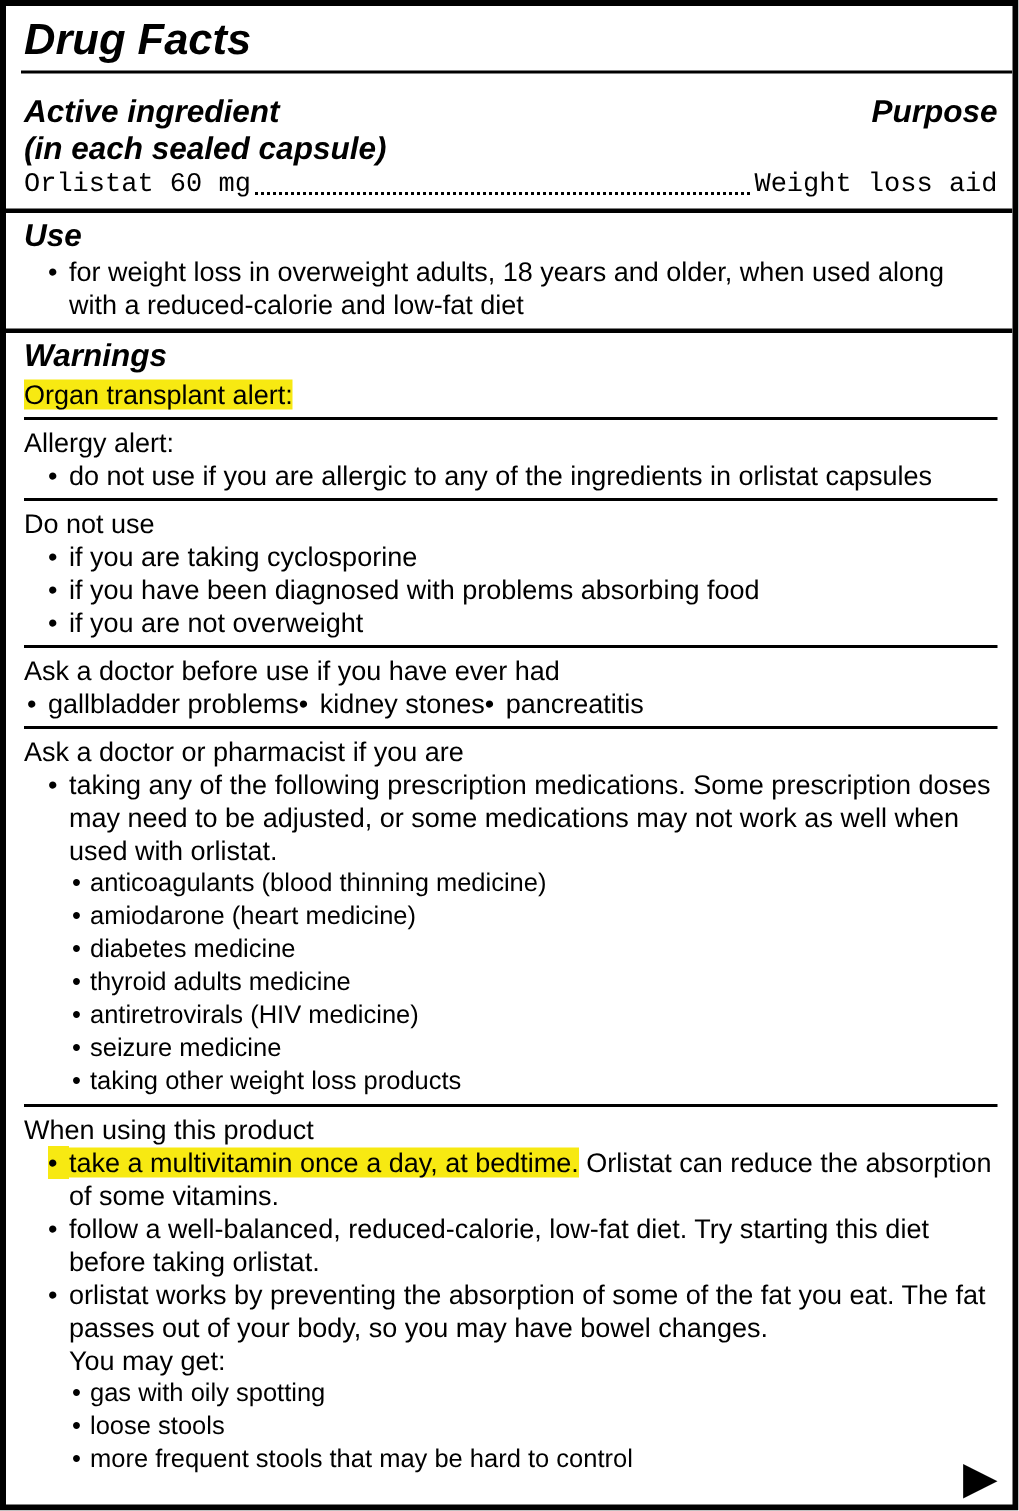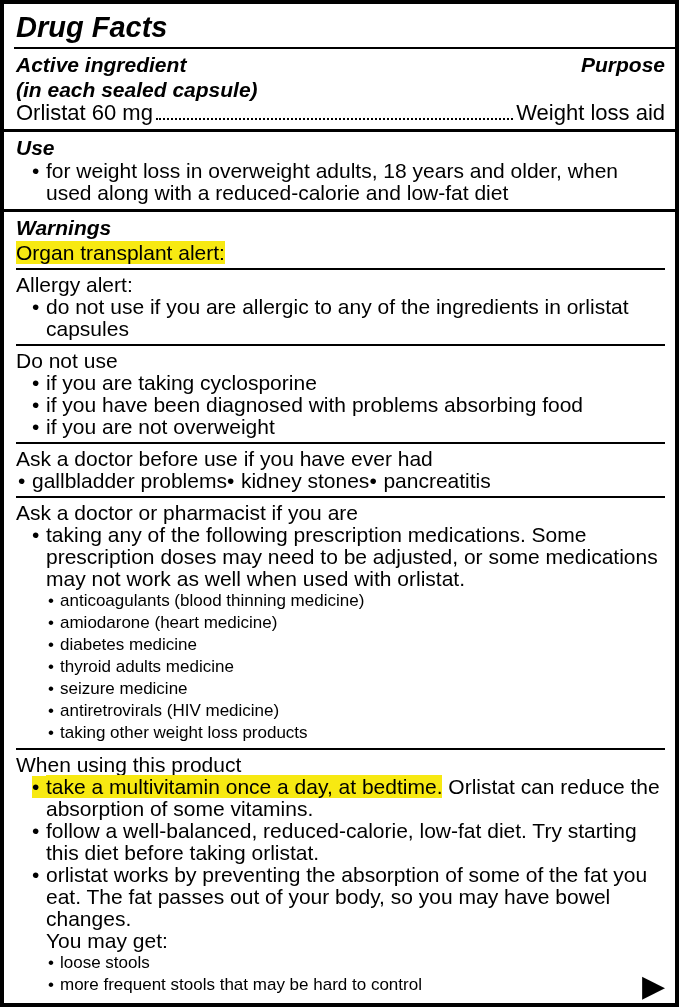--- a/index.html
+++ b/index.html
@@ -27,25 +27,25 @@
   .title-rule { border-top:2px solid var(--ink); margin:0 0 0 10px; }
   h2 {
     font-size:21px; line-height:25px;
     font-style:italic; font-weight:bold;
   }
   
   .sec { padding:3px 10px 5px 12px; }
   .sec-divider { border-top:3px solid var(--ink); }
   .sub-divider { border-top:2px solid var(--ink); margin:2px 0; }
   
-  .txt, .b, .b2, .indent { font-size:21px; line-height:22px; }
+  .txt, .b, .b2, .indent { font-size:18px; line-height:22px; }
   .bold { font-weight:normal; }
   .hl { background:var(--highlight); }
-  .row { display:flex; justify-content:space-between; align-items:flex-start; }
-  .lead-row { display:flex; align-items:flex-end; font-size:22px; line-height:22px; }
+  .row { display:flex; justify-content:space-between; align-items:flex-start;margin-top:10px; }
+  .lead-row { display:flex; align-items:flex-end; font-size:18px; line-height:22px;font-family:Liberation Mono, monospace; }
   .dots { flex:1; border-bottom:2px dotted var(--ink); margin:0 3px 4px 3px; }
   
   .b  { position:relative; padding-left:30px; }
   .b::before  { content:"\2022"; position:absolute; left:16px; }
   .b2 { position:relative; padding-left:44px; font-size:17px; line-height:22px; }
   .b2::before { content:"\2022"; position:absolute; left:32px; }
   .bhl::before { background:var(--highlight); left:16px; width:14px; }
   .indent { padding-left:30px; }
   .inline-row { display:flex; padding-left:2px; font-size:17px; line-height:22px; }
   .inline-row .b { padding-left:14px; }
@@ -127,32 +127,33 @@
 
     <div class="sub-divider"></div>
 
     <div class="subsec">
       <div class="txt bold">Ask a doctor or pharmacist if you are</div>
       <div class="b">taking any of the following prescription medications. Some prescription doses may need to be adjusted, or some medications may not work as well when used with orlistat.</div>
       <div class="b2">anticoagulants (blood thinning medicine)</div>
       <div class="b2">amiodarone (heart medicine)</div>
       <div class="b2">diabetes medicine</div>
       <div class="b2">thyroid adults medicine</div>
+      <div class="b2">antiretrovirals (HIV medicine)</div>
       <div class="b2">seizure medicine</div>
-      <div class="b2">antiretrovirals (HIV medicine)</div>
       <div class="b2">taking other weight loss products</div>
     </div>
 
     <div class="sub-divider"></div>
 
     <div class="subsec">
       <div class="txt bold">When using this product</div>
       <div class="b bhl"><span class="hl bold">take a multivitamin once a day, at bedtime.</span><span> Orlistat can reduce the absorption of some vitamins.</span></div>
       <div class="b">follow a well-balanced, reduced-calorie, low-fat diet. Try starting this diet before taking orlistat.</div>
       <div class="b">orlistat works by preventing the absorption of some of the fat you eat. The fat passes out of your body, so you may have bowel changes.</div>
       <div class="indent">You may get:</div>
+      <div class="b2">gas with oily spotting</div>
       <div class="b2">loose stools</div>
       <div class="b2">more frequent stools that may be hard to control</div>
     </div>
   </section>
 
   <span class="arrow">▶</span>
 </div>
 
 </body></html>

